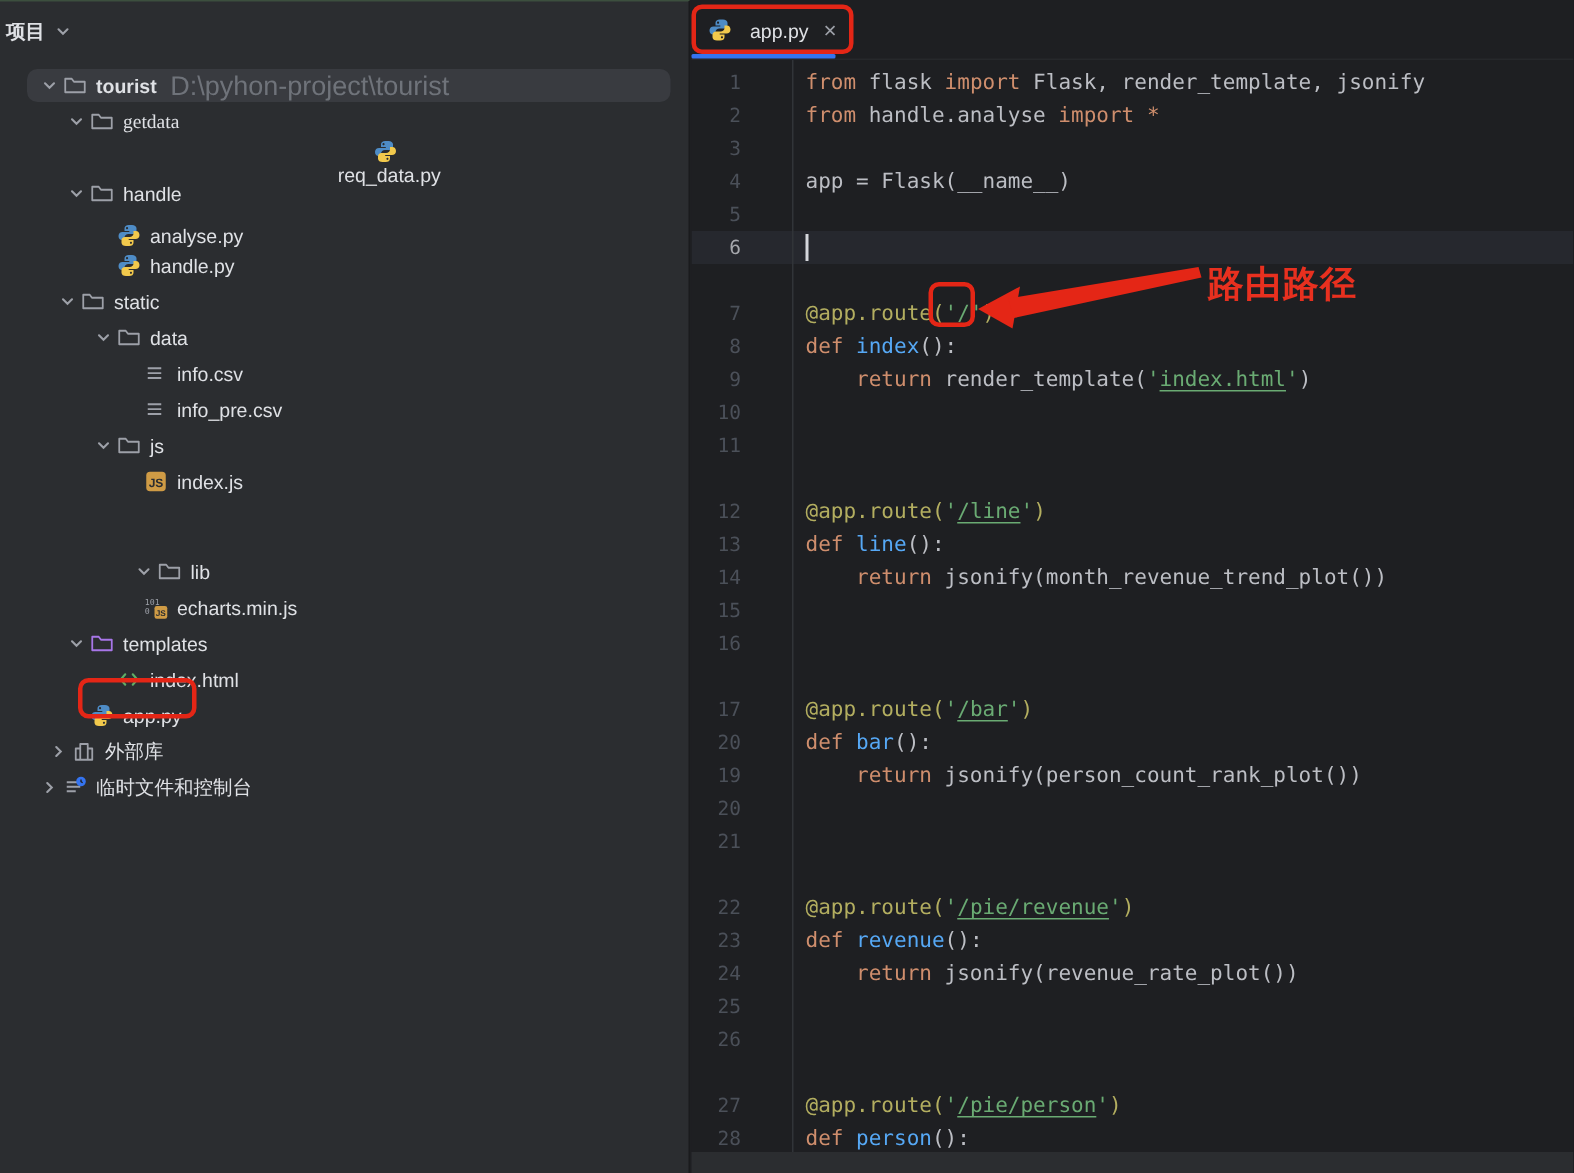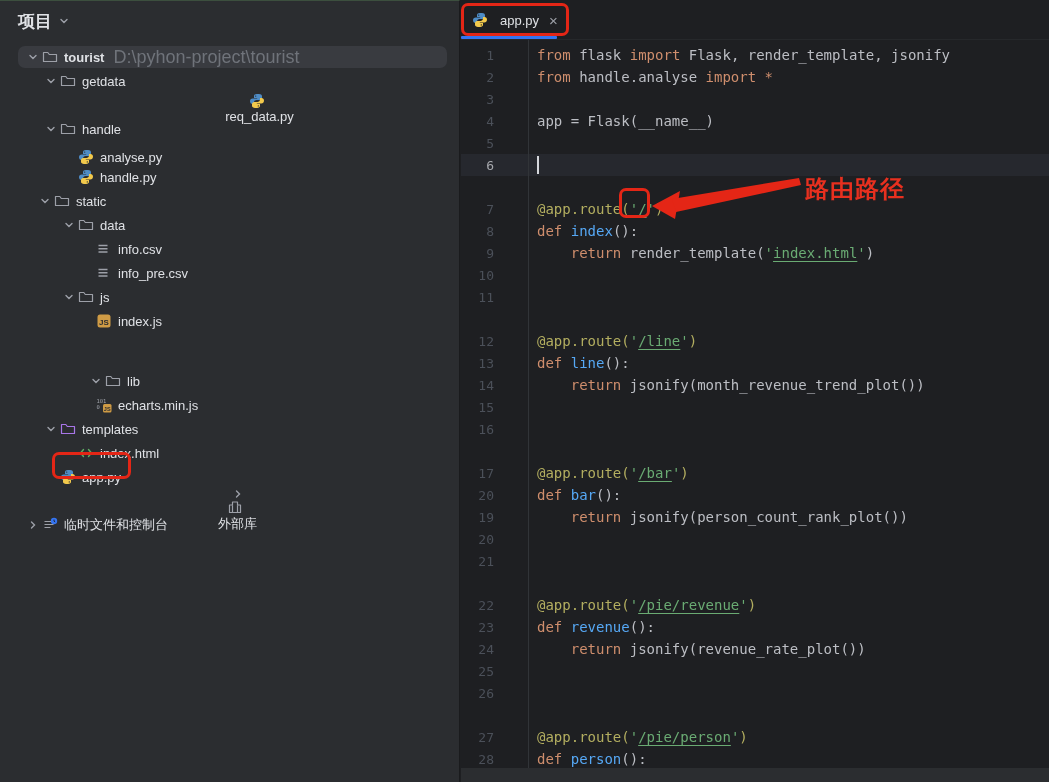--- a/index.html
+++ b/index.html
@@ -11,22 +11,22 @@
     position:relative;
   }
 
   
   .project-panel {
     position:absolute; left:0; top:0; width:460px; height:782px;
     background:#2B2D30; border-right:1px solid #1A1B1D;
     border-top:1px solid #3C4F3E;
   }
   .panel-header {
-    height:40px; display:flex; align-items:center; padding-left:18px;
-    font-size:17px; font-weight:600; color:#DFE1E5;
+    height:40px; display:flex; align-items:center; padding-left:4px;
+    font-size:13px; font-weight:600; color:#DFE1E5;
   }
   .panel-header .chev { margin-left:7px; display:inline-flex; }
   .tree { position:absolute; top:44px; left:0; right:0; }
   .tree-row {
     height:24px; display:flex; align-items:center;
     font-size:13px; color:#DFE1E5; position:relative; cursor:pointer;
     white-space:nowrap;
   }
   .tree-row.selected::before {
     content:""; position:absolute; left:18px; right:12px; top:1px; bottom:1px;
@@ -107,21 +107,21 @@
           </svg>
         </span>
         <span class="t-icon">
           <svg width="16" height="16" viewBox="0 0 16 16">
             <path d="M1.5 12.5v-9h4.3l1.5 2h7.2v7z" fill="none" stroke="#9DA0A8" stroke-width="1.2" stroke-linejoin="round"></path>
           </svg>
         </span>
         <span class="t-label bold">tourist</span>
         <span class="t-path">D:\pyhon-project\tourist</span>
       </div>
-      <div class="tree-row" style="padding-left: 42px;">
+      <div class="tree-row" style="padding-left: 42px; font-family: Liberation Serif, serif;">
         <span class="chev-slot">
           <svg width="10" height="10" viewBox="0 0 10 10">
             <path d="M2 3.5l3 3 3-3" stroke="#9DA0A8" stroke-width="1.4" fill="none" stroke-linecap="round"></path>
           </svg>
         </span>
         <span class="t-icon">
           <svg width="16" height="16" viewBox="0 0 16 16">
             <path d="M1.5 12.5v-9h4.3l1.5 2h7.2v7z" fill="none" stroke="#9DA0A8" stroke-width="1.2" stroke-linejoin="round"></path>
           </svg>
         </span>
@@ -287,21 +287,21 @@
       <div class="tree-row" style="padding-left: 42px;">
         <span class="chev-slot"></span>
         <span class="t-icon">
           <svg width="16" height="16" viewBox="0 0 16 16">
             <path fill="#4E8CC6" d="M7.9 1C6.1 1 5 1.9 5 3.2V5h3.2v.6H3.7C2.1 5.6 1 6.7 1 8.3 1 9.9 2 11 3.5 11H5V9.4C5 8.1 6.2 7 7.6 7h3.2C12 7 13 6 13 4.8V3.2C13 1.9 11.7 1 10 1H7.9zM6.7 2.4c.4 0 .7.3.7.7s-.3.7-.7.7S6 3.5 6 3.1s.3-.7.7-.7z"></path>
             <path fill="#F2C94C" d="M8.1 15c1.8 0 2.9-.9 2.9-2.2V11H7.8v-.6h4.5c1.6 0 2.7-1.1 2.7-2.7 0-1.6-1-2.7-2.5-2.7H11v1.6C11 7.9 9.8 9 8.4 9H5.2C4 9 3 10 3 11.2v1.6C3 14.1 4.3 15 6 15h2.1zm1.2-1.4c-.4 0-.7-.3-.7-.7s.3-.7.7-.7.7.3.7.7-.3.7-.7.7z"></path>
           </svg>
         </span>
         <span class="t-label">app.py</span>
       </div>
-      <div class="tree-row" style="padding-left: 16px; flex-direction: column;">
+      <div class="tree-row" style="padding-left: 30px;">
         <span class="chev-slot">
           <svg width="10" height="10" viewBox="0 0 10 10">
             <path d="M3.5 2l3 3-3 3" stroke="#9DA0A8" stroke-width="1.4" fill="none" stroke-linecap="round"></path>
           </svg>
         </span>
         <span class="t-icon">
           <svg width="16" height="16" viewBox="0 0 16 16">
             <path d="M2.5 13.5V6h3V3h5v3h3v7.5z" fill="none" stroke="#9DA0A8" stroke-width="1.2" stroke-linejoin="round"></path>
             <path d="M5.5 13.5V6.2M10.5 13.5V6.2" stroke="#9DA0A8" stroke-width="1.2"></path>
           </svg>

